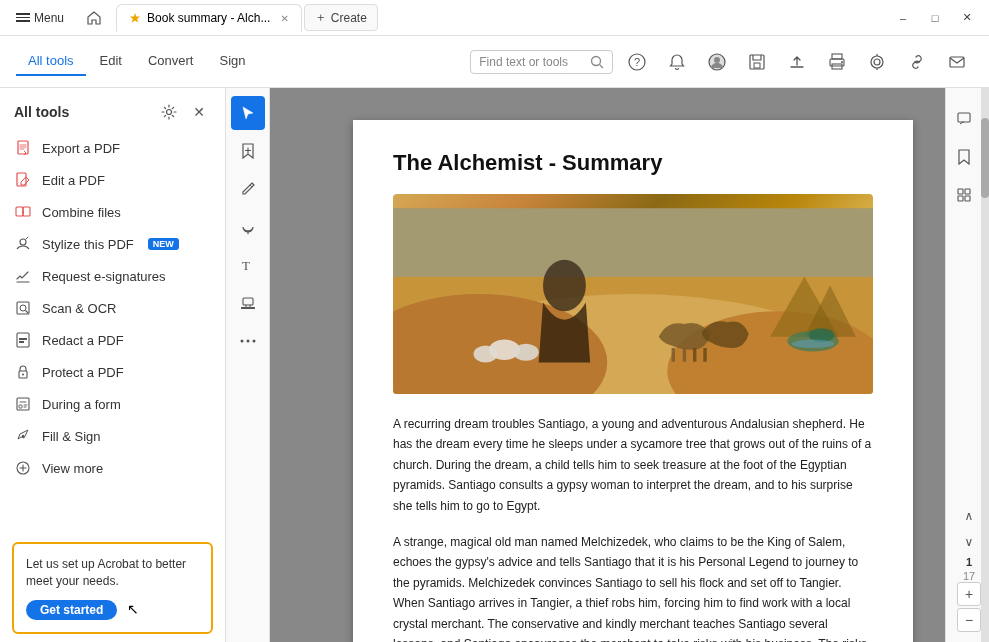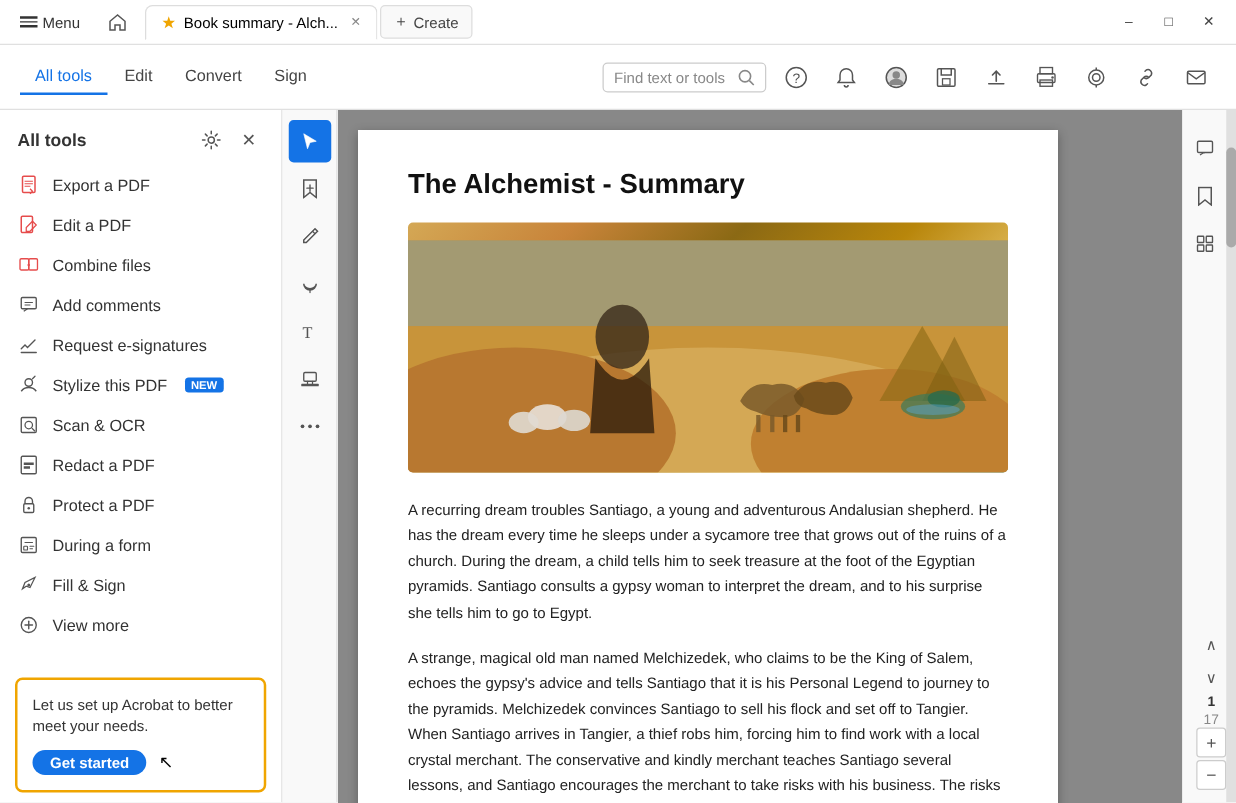--- a/index.html
+++ b/index.html
@@ -61,21 +61,21 @@
       flex-shrink: 0;
     }
     .toolbar-nav { display: flex; align-items: center; gap: 2px; }
     .toolbar-tab {
       padding: 6px 12px; font-size: 13px; cursor: pointer; color: #444;
       border-bottom: 2px solid transparent; position: relative;
     }
     .toolbar-tab.active { color: #1473e6; border-bottom: 2px solid #1473e6; }
     .toolbar-right { margin-left: auto; display: flex; align-items: center; gap: 8px; }
     .search-box {
-      display: flex; align-items: center; gap: 10px;
+      display: flex; align-items: center; gap: 22px;
       border: 1px solid #ccc; border-radius: 4px;
       padding: 4px 8px; background: #fff;
       font-size: 12px; color: #666;
       cursor: text;
     }
     .toolbar-icon-btn {
       width: 32px; height: 32px; display: flex; align-items: center; justify-content: center;
       cursor: pointer; border-radius: 4px; color: #444; font-size: 16px;
     }
 
@@ -152,22 +152,22 @@
     }
     .tool-btn.active { background: #1473e6; color: #fff; border-radius: 4px; }
 
     
     .pdf-area {
       flex: 1;
       background: #888;
       overflow-y: auto;
       display: flex;
       flex-direction: column;
-      align-items: flex-start;
-      padding: 16px;
+      align-items: flex-end;
+      padding: 32px;
     }
     .pdf-page {
       background: #fff;
       width: 560px;
       padding: 30px 40px;
       box-shadow: 0 2px 8px rgba(0,0,0,0.3);
     }
     .pdf-title { font-size: 22px; font-weight: 700; color: #111; margin-bottom: 18px; }
     .pdf-image-placeholder {
       width: 100%;
@@ -424,51 +424,41 @@
           <svg width="16" height="16" viewBox="0 0 16 16">
             <rect x="1" y="3" width="7" height="9" rx="1" fill="none" stroke="#e64c4c" stroke-width="1.1"></rect>
             <rect x="8" y="3" width="7" height="9" rx="1" fill="none" stroke="#e64c4c" stroke-width="1.1"></rect>
             <path d="M7 8h2" stroke="#e64c4c" stroke-width="1.2"></path>
           </svg>
         </div>
         <span>Combine files</span>
       </div>
 
 
-      <div class="sidebar-item">
-        <div class="item-icon">
-          <svg width="16" height="16" viewBox="0 0 16 16">
-            <rect x="2" y="2" width="12" height="9" rx="1" fill="none" stroke="#555" stroke-width="1.1"></rect>
-            <path d="M4 13l3-2" stroke="#555" stroke-width="1" fill="none"></path>
-            <path d="M5 6h6M5 8h4" stroke="#555" stroke-width="0.8" stroke-linecap="round"></path>
-          </svg>
-        </div>
-        <span>Add comments</span>
-      </div>
-
-      <div class="sidebar-item">
-        <div class="item-icon">
-          <svg width="16" height="16" viewBox="0 0 16 16">
-            <path d="M2 11l3-3 2 2 6-6" stroke="#555" stroke-width="1.1" fill="none" stroke-linecap="round"></path>
-            <path d="M2 14h12" stroke="#555" stroke-width="1.1" stroke-linecap="round"></path>
-          </svg>
-        </div>
-        <span>Request e-signatures</span>
-      </div>
 
       <div class="sidebar-item">
         <div class="item-icon">
           <svg width="16" height="16" viewBox="0 0 16 16">
             <path d="M2 13C2 13 4 10 8 10s6 3 6 3" stroke="#555" stroke-width="1.1" fill="none"></path>
             <circle cx="8" cy="6" r="3" fill="none" stroke="#555" stroke-width="1.1"></circle>
             <path d="M11 3l2-2" stroke="#555" stroke-width="1" stroke-linecap="round"></path>
           </svg>
         </div>
         <span>Stylize this PDF</span>
         <span class="badge-new">NEW</span>
+      </div>
+
+      <div class="sidebar-item">
+        <div class="item-icon">
+          <svg width="16" height="16" viewBox="0 0 16 16">
+            <path d="M2 11l3-3 2 2 6-6" stroke="#555" stroke-width="1.1" fill="none" stroke-linecap="round"></path>
+            <path d="M2 14h12" stroke="#555" stroke-width="1.1" stroke-linecap="round"></path>
+          </svg>
+        </div>
+        <span>Request e-signatures</span>
       </div>
 
       <div class="sidebar-item">
         <div class="item-icon">
           <svg width="16" height="16" viewBox="0 0 16 16">
             <rect x="2" y="2" width="12" height="12" rx="1" fill="none" stroke="#555" stroke-width="1.1"></rect>
             <circle cx="8" cy="8" r="3" fill="none" stroke="#555" stroke-width="1"></circle>
             <line x1="10.5" y1="10.5" x2="13" y2="13" stroke="#555" stroke-width="1.1"></line>
           </svg>
         </div>

